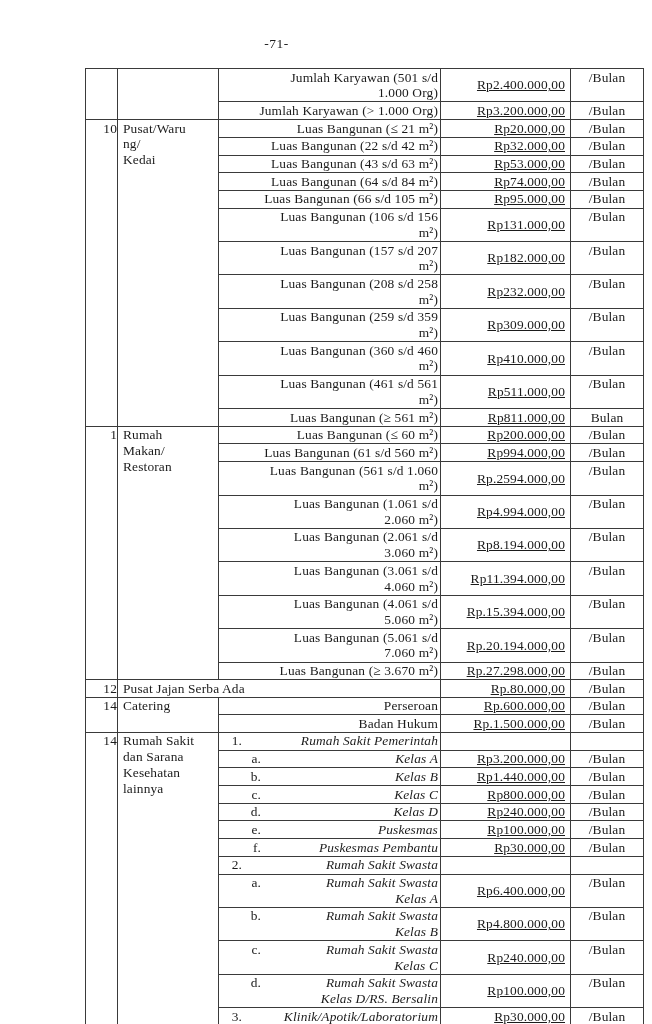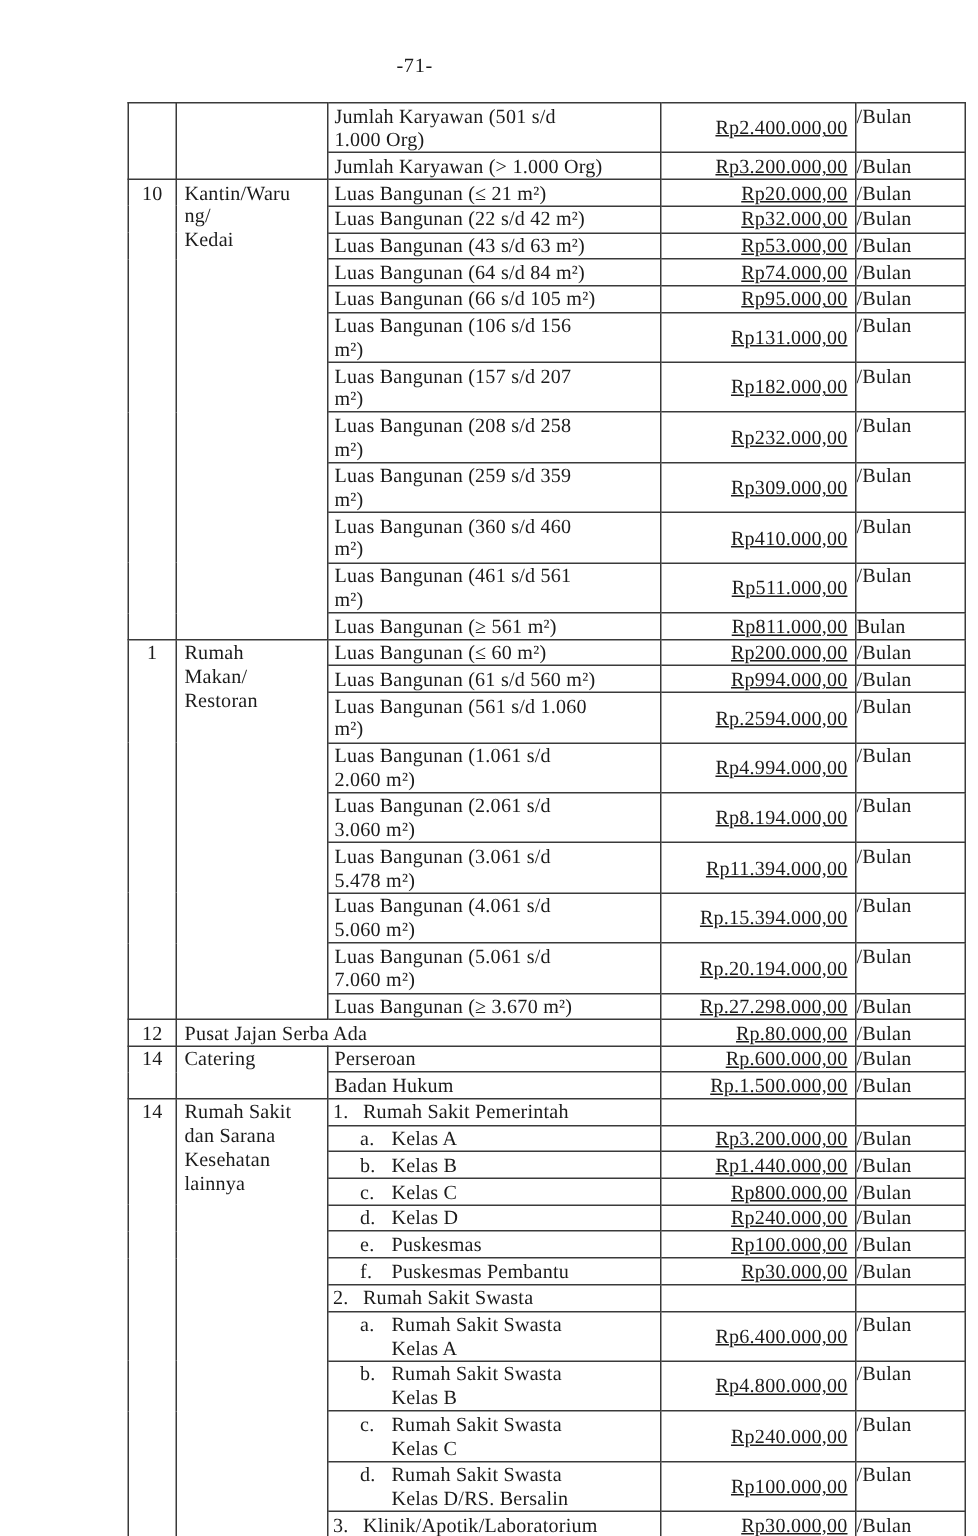--- a/index.html
+++ b/index.html
@@ -28,35 +28,35 @@
   }
   td {
     border: 1px solid #3a3a3a;
     vertical-align: top;
     font-size: 13.4px;
     line-height: 15.7px;
     letter-spacing: 0.15px;
     padding: 0;
     overflow: hidden;
   }
-  td.no   { text-align: center; padding-top: 0.5px; }
+  td.no   { text-align: right; padding-top: 0.5px; }
   td.cat  { padding: 0.5px 2px 0 5px; white-space: pre-line; }
-  td.desc { padding: 0.5px 2px 0.5px 4px; white-space: pre-line; }
+  td.desc { padding: 0.5px 2px 0.5px 4px; white-space: pre-line; text-align: right; }
   td.merged { padding: 0.5px 2px 0 5px; }
   td.price {
     text-align: right;
     vertical-align: middle;
     padding-right: 5px;
     white-space: nowrap;
     text-decoration: underline;
   }
-  td.unit { padding-top: 0.5px; }
+  td.unit { text-align: center; padding-top: 0.5px; }
   .desc-flex { display: flex; align-items: flex-start; }
   .desc-flex .marker { flex: 0 0 20px; }
-  .desc-flex .dtext { flex: 1 1 auto; white-space: pre-line; }
+  .desc-flex .dtext { flex: 1 1 auto; white-space: pre-line; font-style: italic; }
   td.lvl1 { padding-left: 3px; }
   td.lvl2 { padding-left: 21px; }
   td.lvl2 .marker { flex: 0 0 21px; }
 </style>
 </head>
 <body>
 
 <div class="page-number">-71-</div>
 
 <table class="tariff">
@@ -76,21 +76,21 @@
         <td class="price">Rp2.400.000,00</td>
         <td class="unit">/Bulan</td>
       </tr>
       <tr>
         <td class="desc">Jumlah Karyawan (&gt; 1.000 Org)</td>
         <td class="price">Rp3.200.000,00</td>
         <td class="unit">/Bulan</td>
       </tr>
       <tr>
         <td class="no" rowspan="12">10</td>
-        <td class="cat" rowspan="12">Kantin/Waru
+        <td class="cat" rowspan="12">Pusat/Waru
 ng/
 Kedai</td>
         <td class="desc">Luas Bangunan (≤ 21 m²)</td>
         <td class="price">Rp20.000,00</td>
         <td class="unit">/Bulan</td>
       </tr>
       <tr>
         <td class="desc">Luas Bangunan (22 s/d 42 m²)</td>
         <td class="price">Rp32.000,00</td>
         <td class="unit">/Bulan</td>
@@ -178,21 +178,21 @@
         <td class="unit">/Bulan</td>
       </tr>
       <tr>
         <td class="desc">Luas Bangunan (2.061 s/d
 3.060 m²)</td>
         <td class="price">Rp8.194.000,00</td>
         <td class="unit">/Bulan</td>
       </tr>
       <tr>
         <td class="desc">Luas Bangunan (3.061 s/d
-5.478 m²)</td>
+4.060 m²)</td>
         <td class="price">Rp11.394.000,00</td>
         <td class="unit">/Bulan</td>
       </tr>
       <tr>
         <td class="desc">Luas Bangunan (4.061 s/d
 5.060 m²)</td>
         <td class="price">Rp.15.394.000,00</td>
         <td class="unit">/Bulan</td>
       </tr>
       <tr>

